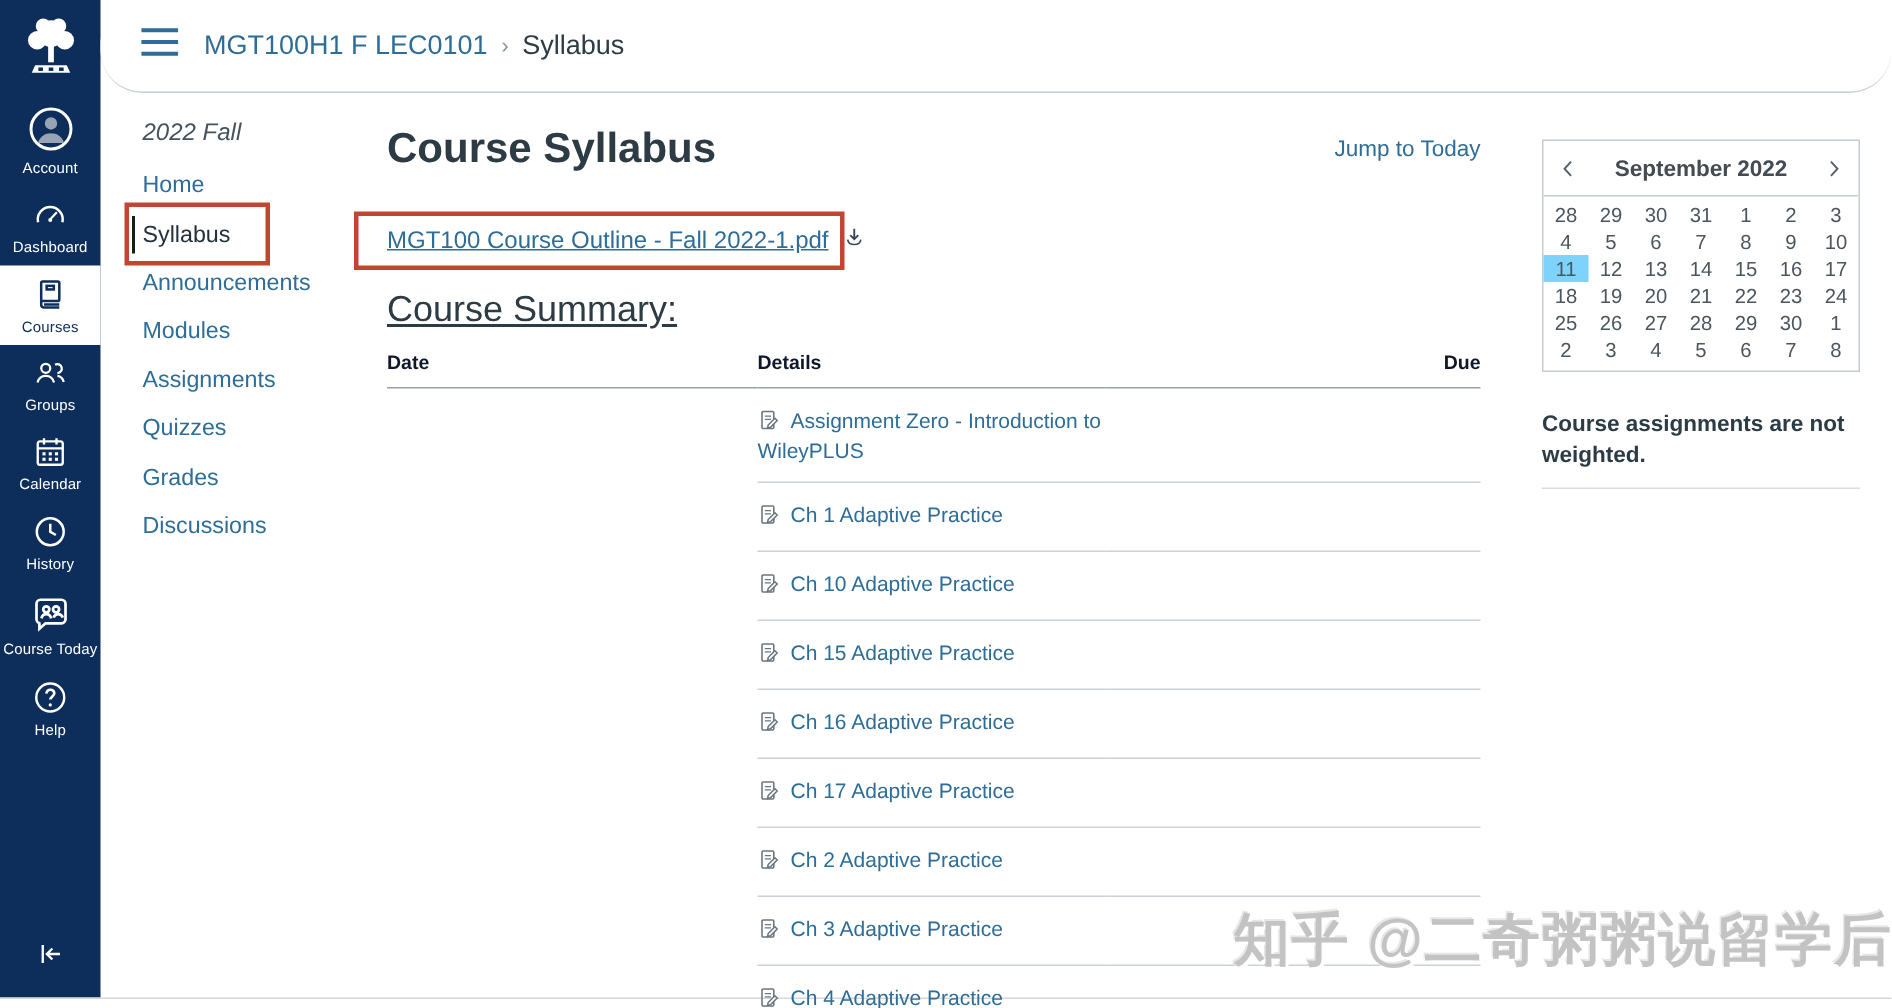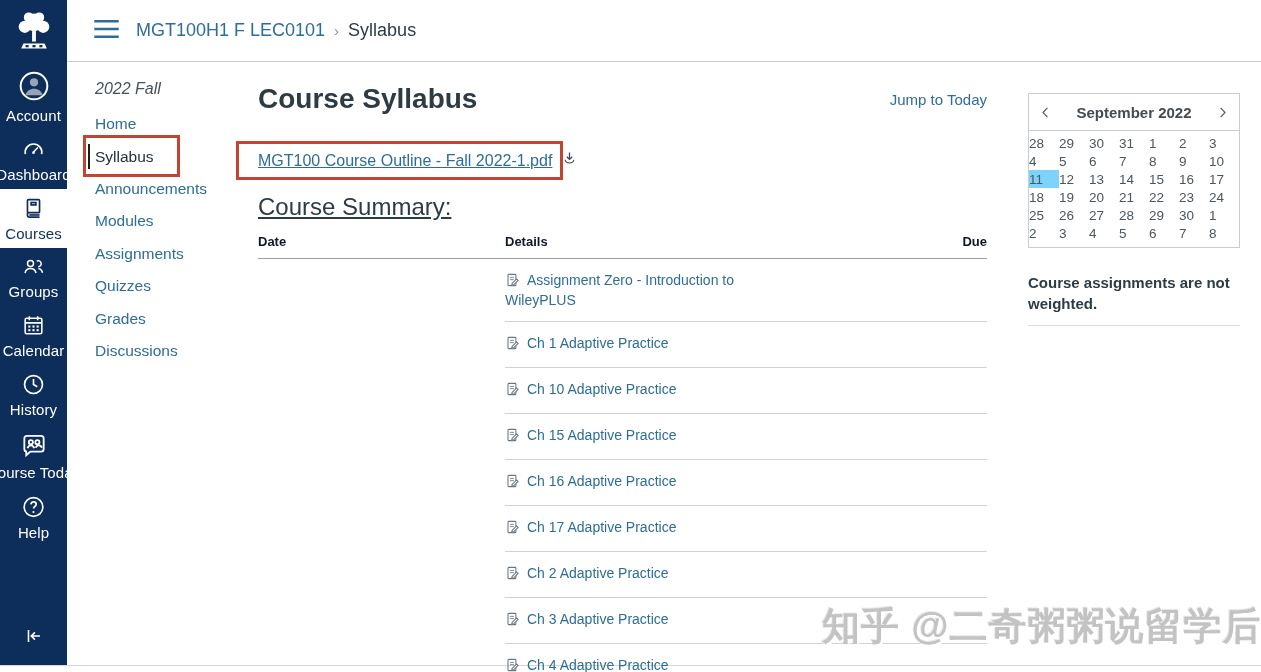--- a/index.html
+++ b/index.html
@@ -6,29 +6,29 @@
   body { font-family:"Liberation Sans", sans-serif; background:#fff; }
   .viewport { position:relative; width:1261px; height:672px; background:#fff; overflow:hidden; }
 
   
   .global-nav { position:absolute; left:0; top:0; width:67px; height:665px;
     background:#0d2d5b; display:flex; flex-direction:column; align-items:stretch; }
   .gn-logo { height:62px; display:flex; align-items:center; justify-content:center; cursor:pointer; }
   .gn-item { display:flex; flex-direction:column; align-items:center; justify-content:center;
     padding:7px 0 6px; color:#fff; cursor:pointer; }
   .gn-item svg { display:block; }
-  .gn-label { font-size:15px; margin-top:4px; white-space:nowrap; letter-spacing:.1px;text-align:center; }
+  .gn-label { font-size:10px; margin-top:4px; white-space:nowrap; letter-spacing:.1px;text-align:center; }
   .gn-item.active { background:#ffffff; color:#0d2d5b; }
   .gn-collapse { margin-top:auto; margin-bottom:10px; display:flex; justify-content:center;
     padding:8px 0; color:#fff; cursor:pointer; }
   .bottom-edge { position:absolute; left:0; top:665px; width:1261px; border-top:1px solid #d3d7db; }
 
   
   .top-header { position:absolute; left:67px; top:0; width:1194px; height:62px;
-    background:#fff; border-bottom:1px solid #c7cdd1; display:flex; align-items:center; }
+    background:#fff; border-bottom:1px solid #c7cdd1; display:flex; align-items:center;border-radius:28px; }
   .hamburger { margin-left:26px; color:#2e6d97; cursor:pointer; }
   .breadcrumb { margin-left:16px; font-size:18px; display:flex; align-items:center; gap:9px; }
   .crumb-link { color:#2e6d97; text-decoration:none; cursor:pointer; }
   .crumb-sep { color:#8b959e; font-size:15px; }
   .crumb-current { color:#2d3b45; }
 
   
   .course-nav { position:absolute; left:95px; top:80px; width:145px; }
   .term { font-size:16px; font-style:italic; color:#45535d; margin-bottom:10px; }
   .course-nav ul { list-style:none; }
@@ -64,21 +64,21 @@
   .row-icon { color:#6b7780; margin-right:7px; vertical-align:-3px; }
 
   
   .right-col { position:absolute; left:1028px; top:93px; width:212px; }
   .mini-cal { border:1px solid #c7cdd1; background:#fff; }
   .cal-head { display:flex; align-items:center; justify-content:space-between;
     height:37px; padding:0 9px; border-bottom:1px solid #c7cdd1; }
   .cal-title { font-size:15px; font-weight:bold; color:#444b52; }
   .cal-nav { color:#555e66; cursor:pointer; display:flex; align-items:center; }
   .cal-grid { width:100%; border-collapse:collapse; margin:3px 0 5px; }
-  .cal-grid td { width:14.28%; text-align:left; font-size:13.5px; color:#4c565e;
+  .cal-grid td { width:14.28%; text-align:center; font-size:13.5px; color:#4c565e;
     padding:1.5px 0; cursor:pointer; }
   .cal-grid td.today { background:#7dd3fc; }
   .weight-note { margin-top:24px; font-size:15px; font-weight:bold; color:#2d3b45; line-height:1.4;
     padding-bottom:11px; border-bottom:1px solid #d8dce0; }
 
   
   .watermark { position:absolute; left:822px; top:601px; font-size:38px; font-weight:bold;
     color:#c3c3c3; letter-spacing:1px; white-space:nowrap;
     text-shadow:2px 2px 0 rgba(255,255,255,.95), -1px -1px 0 rgba(160,160,160,.25); }
 </style>

